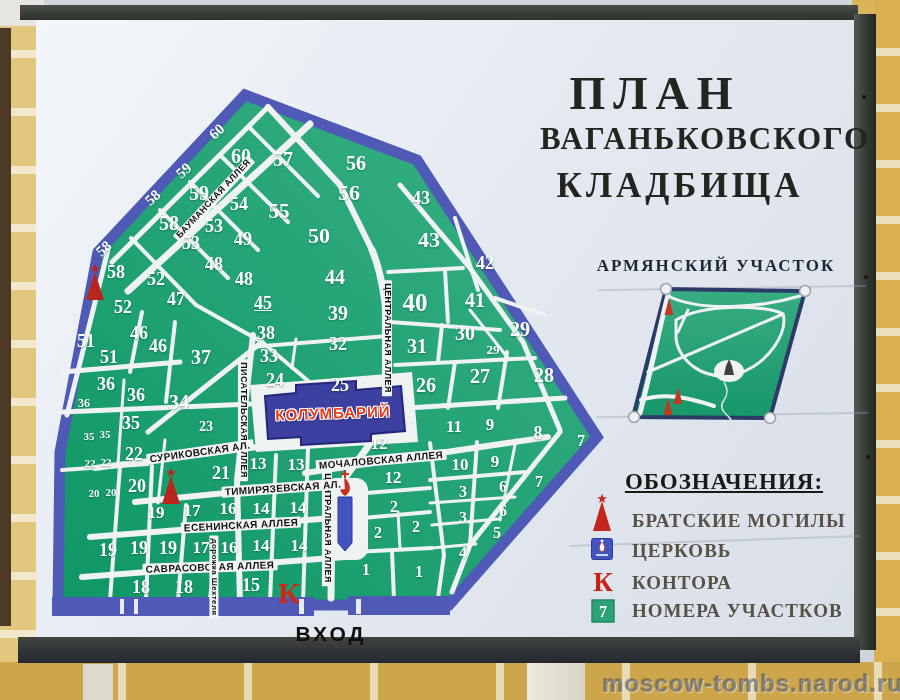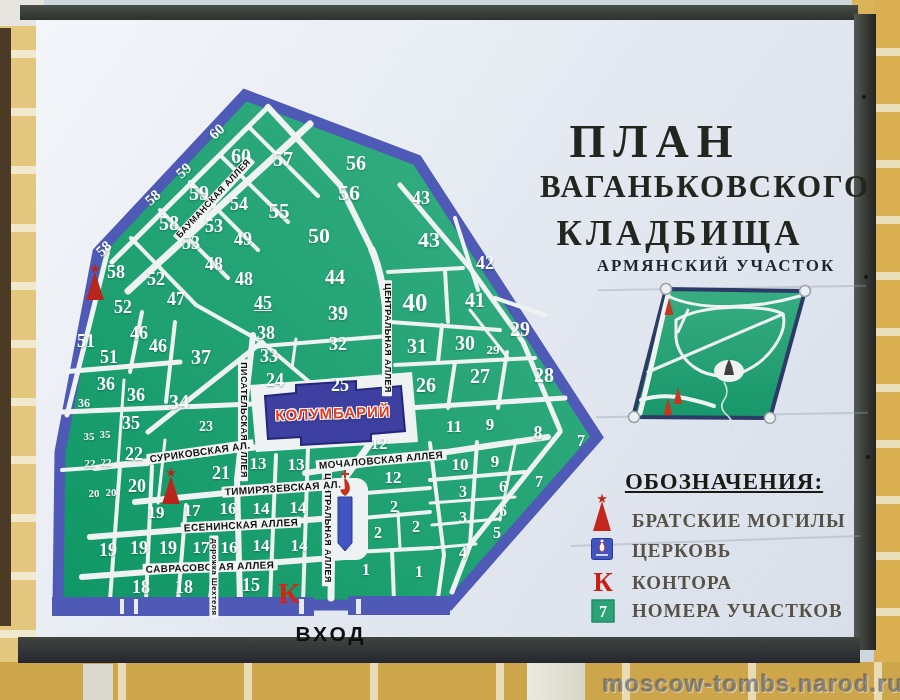--- a/index.html
+++ b/index.html
@@ -36,21 +36,21 @@
 
   
   .plot{position:absolute;transform:translate(-50%,-50%);color:#fdfefe;
     font-family:"Liberation Serif",serif;font-weight:bold;line-height:1;
     text-shadow:0 1px 2px rgba(0,60,40,.45);white-space:nowrap;}
   .alley{position:absolute;transform:translate(-50%,-50%);background:#f2f5f6;
     color:#14140e;font-weight:bold;line-height:1.1;padding:0 3px;border-radius:1px;
     letter-spacing:.4px;white-space:nowrap;font-family:"Liberation Sans",sans-serif;}
 
   .title-line{position:absolute;transform:translate(-50%,-50%);color:#22261f;
-    font-family:"Liberation Serif",serif;font-weight:bold;white-space:nowrap;margin-top:48px;}
+    font-family:"Liberation Serif",serif;font-weight:bold;white-space:nowrap;}
   .t1{font-size:46px;letter-spacing:8px;}
   .t2{font-size:31px;letter-spacing:2px;}
   .t3{font-size:35px;letter-spacing:4px;}
 
   .armenian-label{position:absolute;transform:translate(-50%,-50%);color:#1d2733;
     font-family:"Liberation Serif",serif;font-weight:bold;font-size:17px;letter-spacing:2px;white-space:nowrap;}
 
   .legend-title{position:absolute;transform:translate(-50%,-50%);color:#191a14;
     font-family:"Liberation Serif",serif;font-weight:bold;font-size:23px;letter-spacing:1px;
     text-decoration:underline;white-space:nowrap;}
@@ -253,21 +253,21 @@
       <span class="plot" style="left: 475px; top: 300px; font-size: 20px;">41</span>
       <span class="plot" style="left: 415px; top: 302px; font-size: 25px;">40</span>
       <span class="plot" style="left: 123px; top: 307px; font-size: 18px;">52</span>
       <span class="plot" style="left: 338px; top: 313px; font-size: 20px;">39</span>
       <span class="plot" style="left: 520px; top: 329px; font-size: 20px;">29</span>
       <span class="plot" style="left: 139px; top: 333px; font-size: 18px;">46</span>
       <span class="plot" style="left: 266px; top: 333px; font-size: 18px;">38</span>
       <span class="plot" style="left: 86px; top: 341px; font-size: 18px;">51</span>
       <span class="plot" style="left: 338px; top: 344px; font-size: 18px;">32</span>
       <span class="plot" style="left: 417px; top: 346px; font-size: 20px;">31</span>
-      <span class="plot" style="left: 465px; top: 343px; font-size: 20px;">30</span>
+      <span class="plot" style="left: 465px; top: 333px; font-size: 20px;">30</span>
       <span class="plot" style="left: 158px; top: 346px; font-size: 18px;">46</span>
       <span class="plot" style="left: 493px; top: 349px; font-size: 13px;">29</span>
       <span class="plot" style="left: 109px; top: 357px; font-size: 18px;">51</span>
       <span class="plot" style="left: 201px; top: 357px; font-size: 20px;">37</span>
       <span class="plot" style="left: 269px; top: 356px; font-size: 18px;">33</span>
       <span class="plot" style="left: 340px; top: 369px; font-size: 18px; margin-top: 16px;">25</span>
       <span class="plot" style="left: 544px; top: 375px; font-size: 20px;">28</span>
       <span class="plot" style="left: 480px; top: 376px; font-size: 20px;">27</span>
       <span class="plot" style="left: 275px; top: 380px; font-size: 18px;">24</span>
       <span class="plot" style="left: 106px; top: 384px; font-size: 18px;">36</span>

